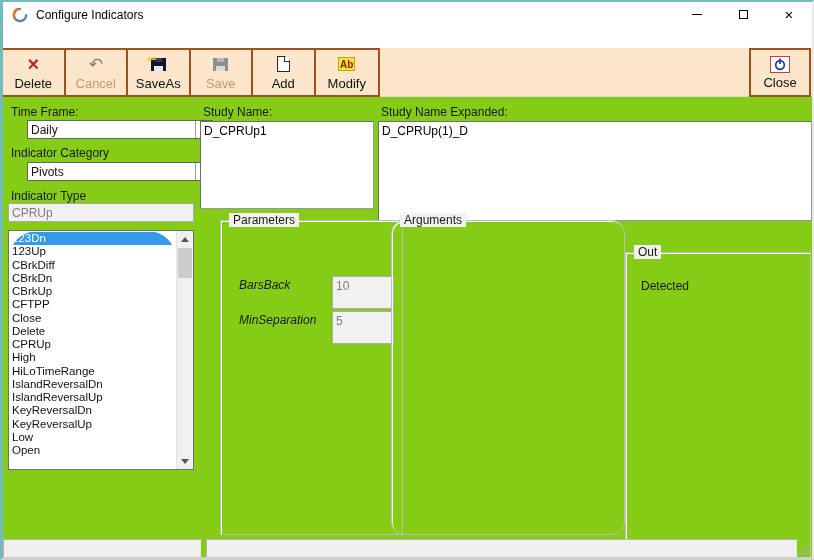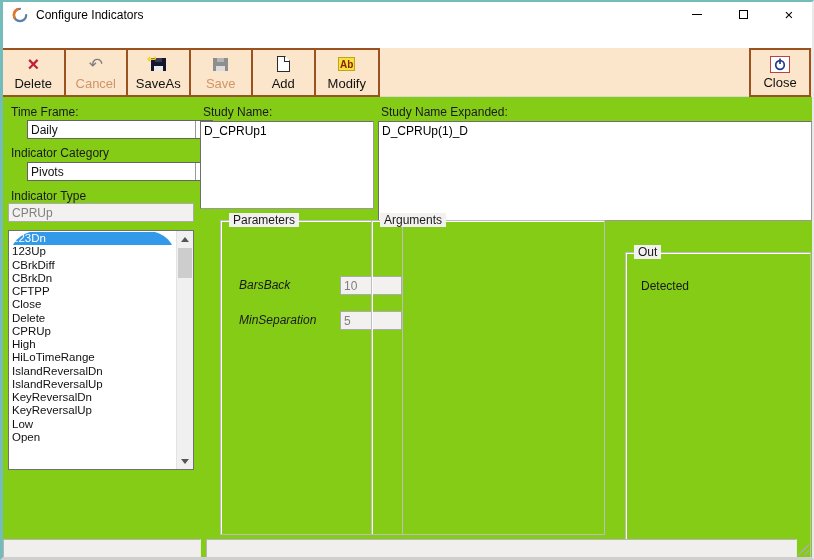--- a/index.html
+++ b/index.html
@@ -70,25 +70,25 @@
   .scrollbar { width:17px; background:#F0F0F0; border-left:1px solid #E3E3E3; position:relative; }
   .sb-arrow { position:absolute; left:0; width:16px; height:16px; display:flex; align-items:center; justify-content:center; }
   .sb-up { top:0; } .sb-down { bottom:0; }
   .tri-up { width:0; height:0; border-left:4px solid transparent; border-right:4px solid transparent; border-bottom:5px solid #555; }
   .tri-down { width:0; height:0; border-left:4px solid transparent; border-right:4px solid transparent; border-top:5px solid #555; }
   .sb-thumb { position:absolute; left:1px; top:17px; width:14px; height:30px; background:#CDCDCD; }
 
   .groupbox { position:absolute; top:123px; height:315px; border:1px solid #BDBDBD; box-shadow:inset 1px 1px 0 #FFFFFF; }
   .group-title { position:absolute; top:-8px; left:8px; background:#F2F1F0; padding:0 4px; font-size:12px; color:#1A1A1A; }
   .gb-params { left:197px; width:183px;margin-left:20px; }
-  .gb-args { left:368px; width:234px; }
+  .gb-args { left:388px; width:234px;border-radius:13px; }
   .gb-out { left:622px; width:186px;margin-top:32px; }
 
   .param-label { position:absolute; left:18px; font-size:12px; color:#1A1A1A; line-height:19px;font-style:italic; }
-  .param-input { left:119px; width:62px; height:19px; }
+  .param-input { left:111px; width:62px; height:33px; }
 
   .out-text { position:absolute; left:15px; top:26px; font-size:12px; color:#1A1A1A; }
 
   .status-panel { position:absolute; top:442px; height:20px; background:#F0EFEE; border:1px solid #B5B5B5; border-bottom-color:#E8E8E8; border-right-color:#E8E8E8; }
   .sp-left { left:0; width:198px; }
   .sp-right { left:203px; width:591px; }
   .resize-grip { position:absolute; right:3px; bottom:2px; width:13px; height:13px;
     background:repeating-linear-gradient(135deg, transparent 0 2.5px, #ABABAB 2.5px 4px);
     clip-path:polygon(100% 0, 100% 100%, 0 100%); }
 </style>
@@ -206,20 +206,21 @@
 
     <span class="lbl" style="left:8px; top:92px;">Indicator Type</span>
     <div class="input-disabled" style="left:5px; top:106px; width:186px; height:19px;">CPRUp</div>
 
     <div class="listbox">
       <div class="list-items">
         <div class="list-item selected">123Dn</div>
         <div class="list-item">123Up</div>
         <div class="list-item">CBrkDiff</div>
         <div class="list-item">CBrkDn</div>
+        <div class="list-item">CBrkUp</div>
         <div class="list-item">CFTPP</div>
         <div class="list-item">Close</div>
         <div class="list-item">Delete</div>
         <div class="list-item">CPRUp</div>
         <div class="list-item">High</div>
         <div class="list-item">HiLoTimeRange</div>
         <div class="list-item">IslandReversalDn</div>
         <div class="list-item">IslandReversalUp</div>
         <div class="list-item">KeyReversalDn</div>
         <div class="list-item">KeyReversalUp</div>

